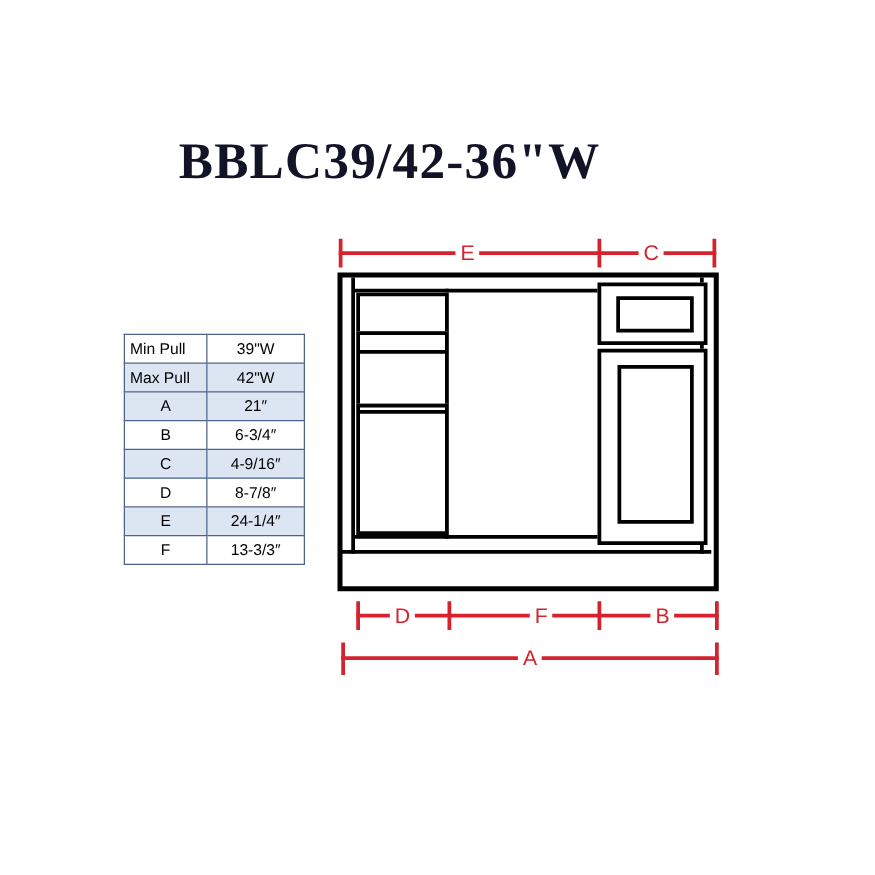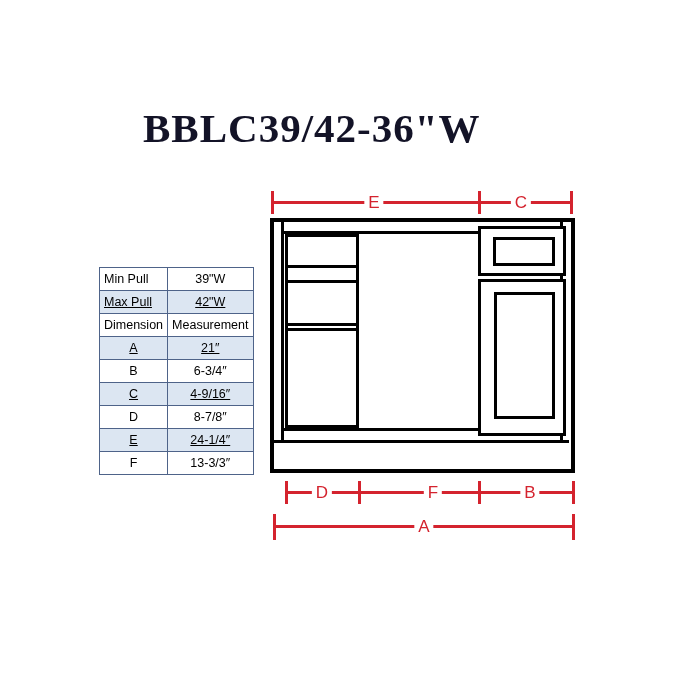--- a/index.html
+++ b/index.html
@@ -15,21 +15,21 @@
 
   
   .title{position:absolute;left:143px;top:104px;font-family:"Liberation Serif",serif;
          font-weight:bold;font-size:41px;color:var(--title);letter-spacing:1px;white-space:nowrap;}
 
   
   table.spec{position:absolute;left:99px;top:243px;border-collapse:collapse;
              font-size:12.5px;color:#000;margin-top:24px;}
   table.spec td{border:1px solid var(--tbl-border);height:22px;padding:0 4px;
                 white-space:nowrap;background:#fff;}
-  table.spec tr.shaded td{background:var(--shade);text-decoration:underline;}
+  table.spec tr.shaded td{background:var(--shade);}
   table.spec td.al{text-align:left;}
   table.spec td.ac{text-align:center;}
   table.spec col.c1{width:66px;}
   table.spec col.c2{width:78px;}
 
   
   .abs{position:absolute;}
   .blk{background:var(--ink);}
   .box{position:absolute;border:3px solid var(--ink);background:#fff;}
   .outer{position:absolute;border:4px solid var(--ink);}
@@ -53,24 +53,20 @@
         <col class="c2">
       </colgroup>
     <tbody>
         <tr>
           <td class="al">Min Pull</td>
           <td class="ac">39"W</td>
         </tr>
         <tr class="shaded">
           <td class="al">Max Pull</td>
           <td class="ac">42"W</td>
-        </tr>
-        <tr>
-          <td class="al">Dimension</td>
-          <td class="ac">Measurement</td>
         </tr>
         <tr class="shaded">
           <td class="ac">A</td>
           <td class="ac">21″</td>
         </tr>
         <tr>
           <td class="ac">B</td>
           <td class="ac">6-3/4″</td>
         </tr>
         <tr class="shaded">

